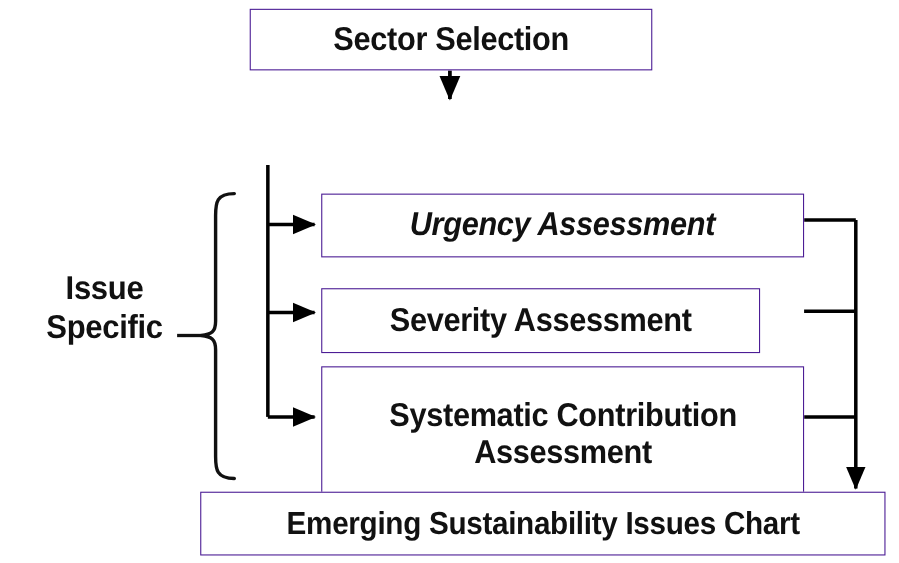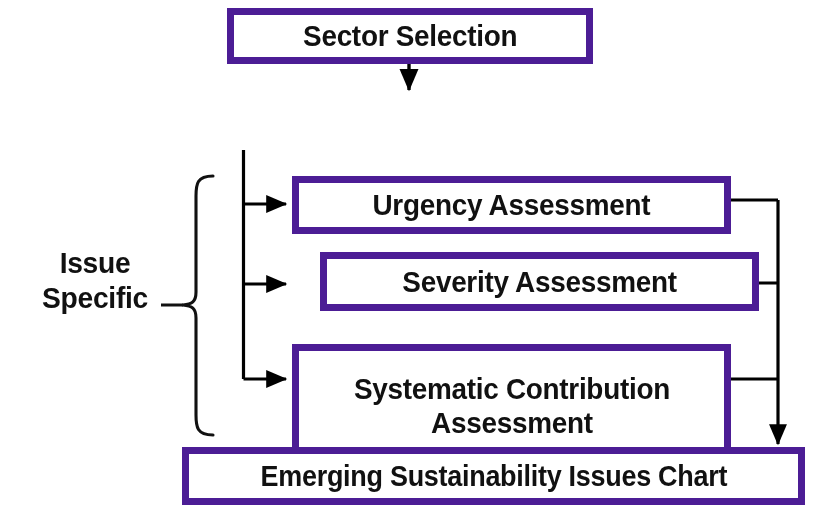--- a/index.html
+++ b/index.html
@@ -19,43 +19,43 @@
     position: absolute;
     top: 0;
     left: 0;
     width: 817px;
     height: 512px;
   }
   .node-box {
     position: absolute;
     box-sizing: border-box;
     background: #ffffff;
-    border: 7px solid #4c1d95;
+    border: 1px solid #4c1d95;
     display: flex;
     align-items: center;
     justify-content: center;
     text-align: center;
   }
   .node-label {
     color: #111111;
     font-weight: 600;
     letter-spacing: -0.3px;
     line-height: 1.12;
     transform: scaleX(0.93);
     white-space: pre-line;
   }
   .fs-30 { font-size: 30px; }
   .fs-29 { font-size: 29px; }
 
   
   #box-sector-selection   { left: 227px; top: 8px;   width: 366px; height: 56px; }
   #box-baseline-analysis  { left: 227px; top: 93px;  width: 366px; height: 57px; }
-  #box-urgency            { left: 292px; top: 176px; width: 439px; height: 58px; }
-  #box-severity           { left: 292px; top: 252px; width: 439px; height: 59px; margin-left: 28px; }
-  #box-systematic         { left: 292px; top: 344px; width: 439px; height: 124px; }
+  #box-urgency            { left: 292px; top: 176px; width: 439px; height: 58px; font-style: italic; }
+  #box-severity           { left: 292px; top: 262px; width: 399px; height: 59px; }
+  #box-systematic         { left: 292px; top: 333px; width: 439px; height: 124px; }
   #box-emerging-chart     { left: 182px; top: 447px; width: 623px; height: 58px; align-items: center; }
 
   .brace-label {
     position: absolute;
     left: 30px;
     top: 246px;
     width: 130px;
     text-align: center;
     color: #111111;
     font-size: 30px;

